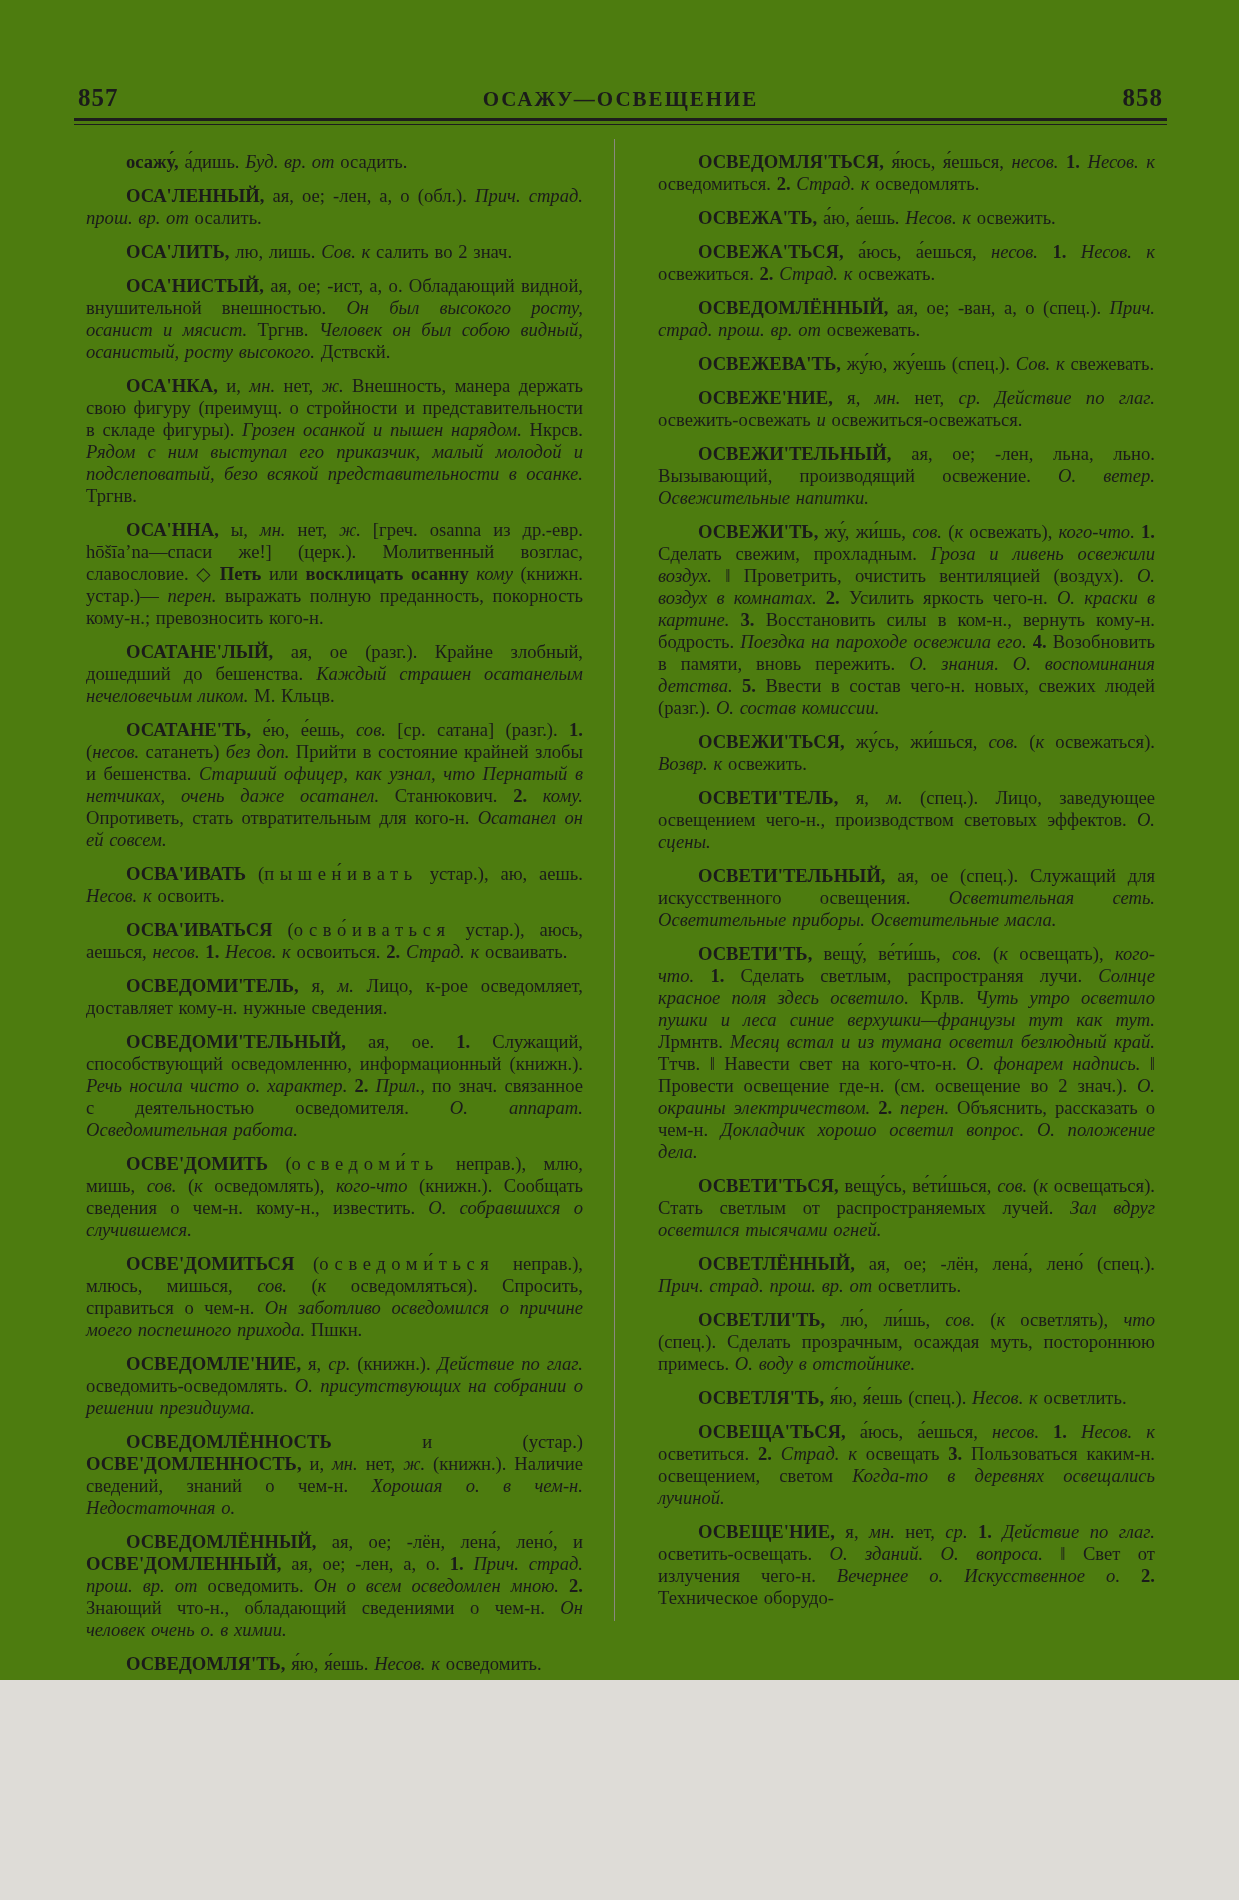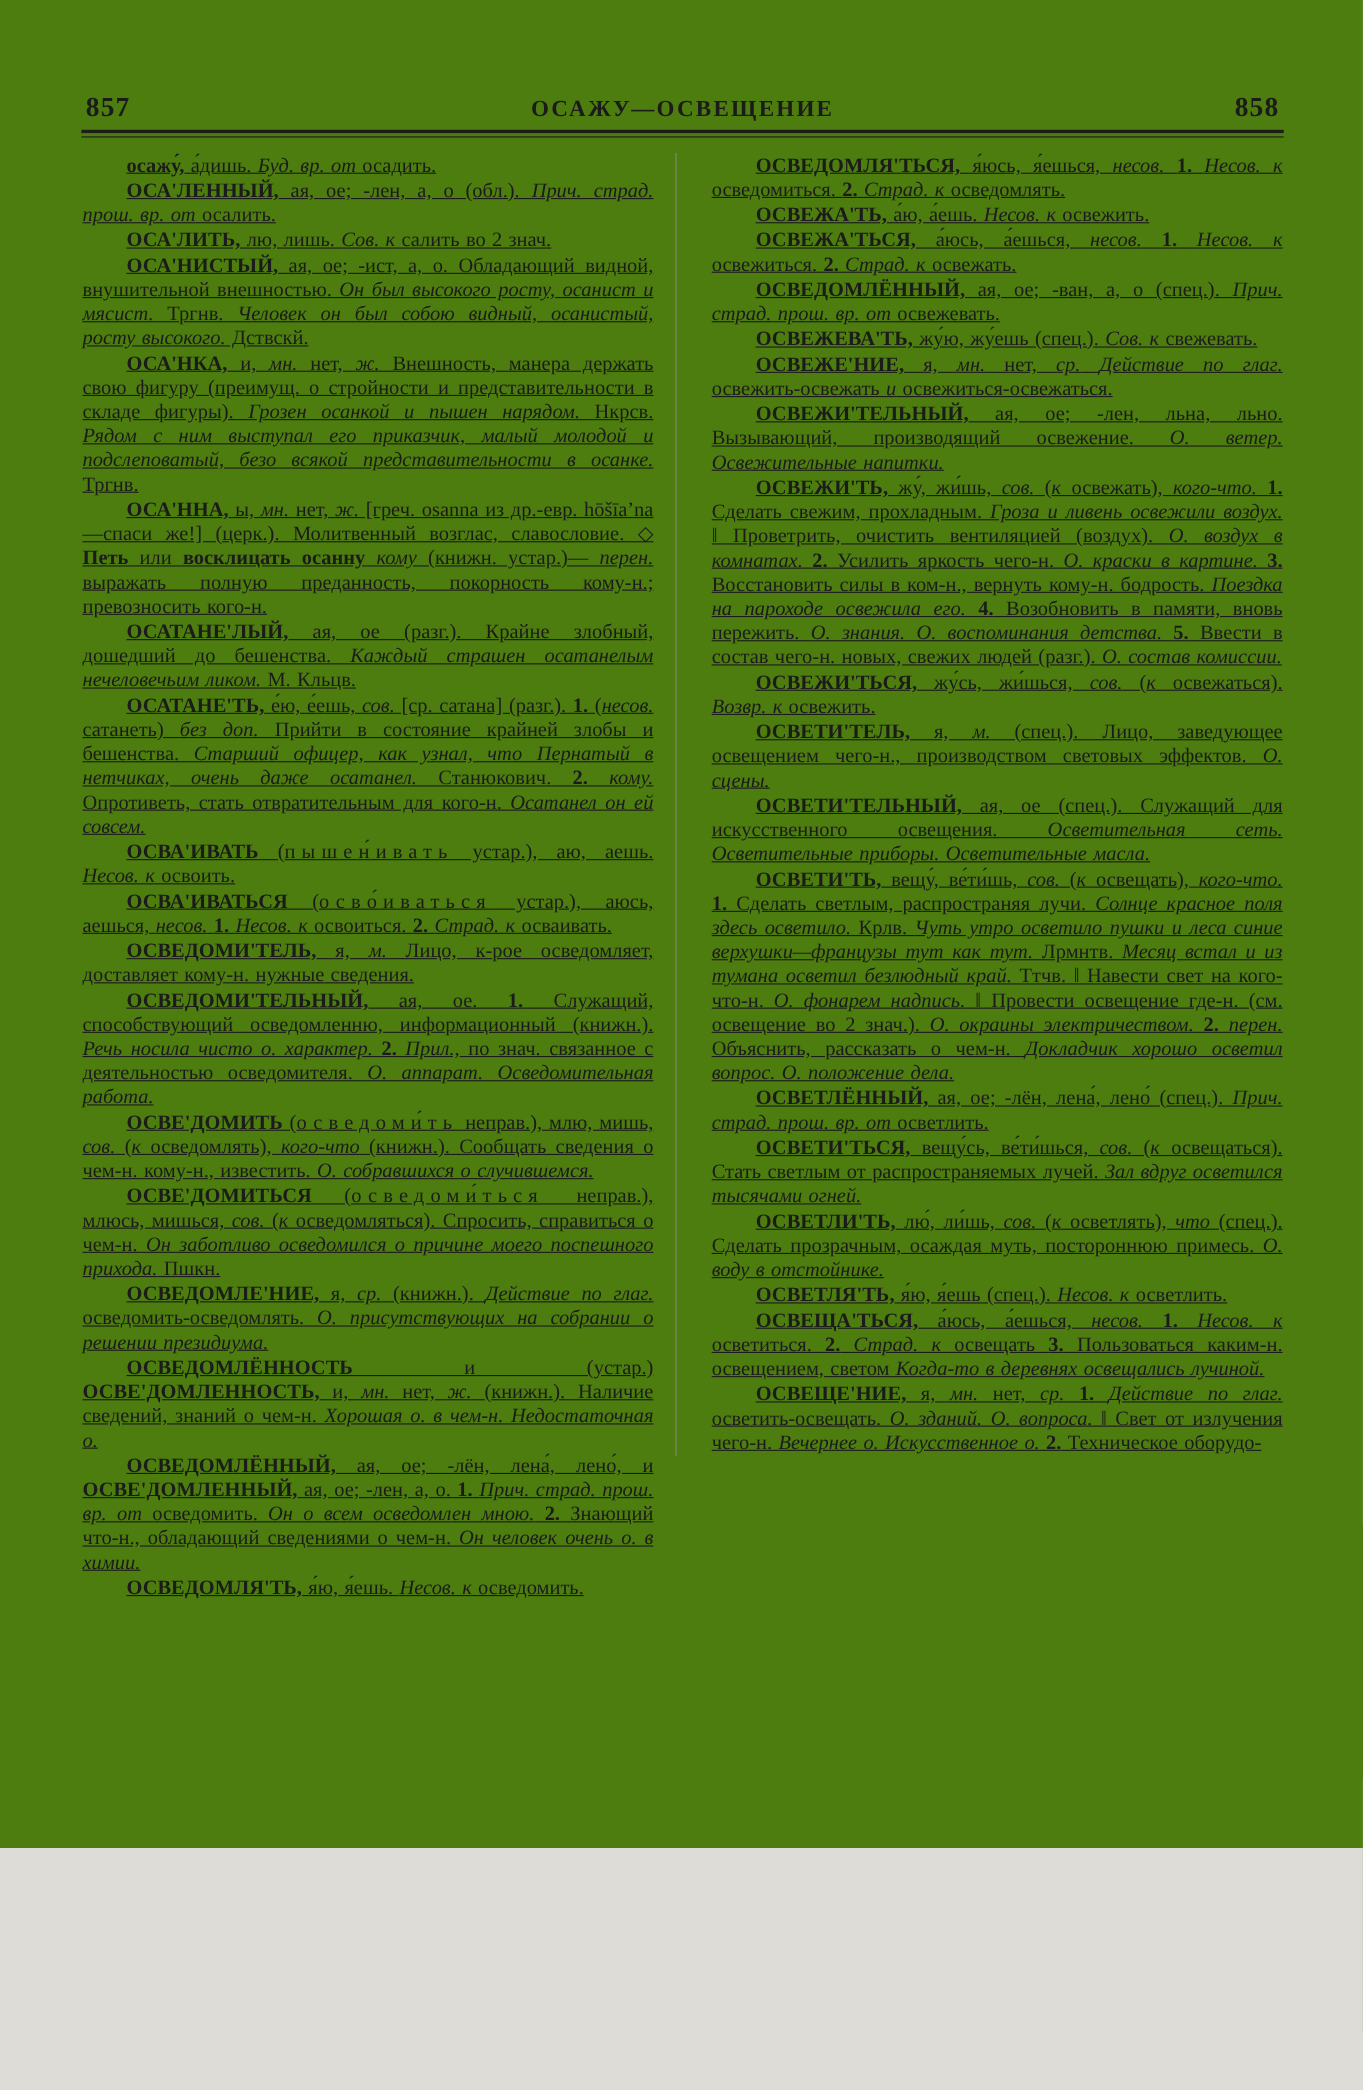--- a/index.html
+++ b/index.html
@@ -10,24 +10,23 @@
     padding:84px 72px 30px 74px;overflow:hidden;position:relative;
   }
   .runhead{display:flex;align-items:baseline;justify-content:space-between;margin:0 4px 6px 4px;}
   .pagenum{font-size:25px;font-weight:bold;letter-spacing:1px;}
   .runtitle{font-size:21px;font-weight:bold;letter-spacing:2px;}
   .rule{height:3px;border-top:3px solid #1d1d1d;border-bottom:1px solid #1d1d1d;margin-bottom:14px;}
   .cols{display:flex;align-items:flex-start;}
   .col{flex:1;min-width:0;}
   .col + .col{border-left:1px solid #8a8880;padding-left:31px;margin-left:19px;}
   p.entry{
-    margin:1px;text-indent:40px;text-align:justify;
+    margin:12px;text-indent:40px;text-align:justify;
     font-size:18.6px;line-height:22px;
     word-spacing:0.06em;
-    text-decoration:underline;
   }
   .b{font-weight:bold;}
   .i{font-style:italic;}
   .sp{letter-spacing:0.30em;}
 </style>
 </head>
 <body>
 
 <div class="page">
   <div class="runhead">
@@ -63,21 +62,21 @@
         <p class="entry"><span class="b">ОСВЕЖА'ТЬСЯ,</span><span> а́юсь, а́ешься, </span><span class="i">несов.</span><span> </span><span class="b">1.</span><span> </span><span class="i">Несов. к</span><span> освежиться. </span><span class="b">2.</span><span> </span><span class="i">Страд. к</span><span> освежать.</span></p>
         <p class="entry"><span class="b">ОСВЕДОМЛЁННЫЙ,</span><span> ая, ое; -ван, а, о (спец.). </span><span class="i">Прич. страд. прош. вр. от</span><span> освежевать.</span></p>
         <p class="entry"><span class="b">ОСВЕЖЕВА'ТЬ,</span><span> жу́ю, жу́ешь (спец.). </span><span class="i">Сов. к</span><span> свежевать.</span></p>
         <p class="entry"><span class="b">ОСВЕЖЕ'НИЕ,</span><span> я, </span><span class="i">мн.</span><span> нет, </span><span class="i">ср.</span><span> </span><span class="i">Действие по глаг.</span><span> освежить-освежать </span><span class="i">и</span><span> освежиться-освежаться.</span></p>
         <p class="entry"><span class="b">ОСВЕЖИ'ТЕЛЬНЫЙ,</span><span> ая, ое; -лен, льна, льно. Вызывающий, производящий освежение. </span><span class="i">О. ветер. Освежительные напитки.</span></p>
         <p class="entry"><span class="b">ОСВЕЖИ'ТЬ,</span><span> жу́, жи́шь, </span><span class="i">сов.</span><span> (</span><span class="i">к</span><span> освежать), </span><span class="i">кого-что.</span><span> </span><span class="b">1.</span><span> Сделать свежим, прохладным. </span><span class="i">Гроза и ливень освежили воздух.</span><span> ‖ Проветрить, очистить вентиляцией (воздух). </span><span class="i">О. воздух в комнатах.</span><span> </span><span class="b">2.</span><span> Усилить яркость чего-н. </span><span class="i">О. краски в картине.</span><span> </span><span class="b">3.</span><span> Восстановить силы в ком-н., вернуть кому-н. бодрость. </span><span class="i">Поездка на пароходе освежила его.</span><span> </span><span class="b">4.</span><span> Возобновить в памяти, вновь пережить. </span><span class="i">О. знания. О. воспоминания детства.</span><span> </span><span class="b">5.</span><span> Ввести в состав чего-н. новых, свежих людей (разг.). </span><span class="i">О. состав комиссии.</span></p>
         <p class="entry"><span class="b">ОСВЕЖИ'ТЬСЯ,</span><span> жу́сь, жи́шься, </span><span class="i">сов.</span><span> (</span><span class="i">к</span><span> освежаться). </span><span class="i">Возвр. к</span><span> освежить.</span></p>
         <p class="entry"><span class="b">ОСВЕТИ'ТЕЛЬ,</span><span> я, </span><span class="i">м.</span><span> (спец.). Лицо, заведующее освещением чего-н., производством световых эффектов. </span><span class="i">О. сцены.</span></p>
         <p class="entry"><span class="b">ОСВЕТИ'ТЕЛЬНЫЙ,</span><span> ая, ое (спец.). Служащий для искусственного освещения. </span><span class="i">Осветительная сеть. Осветительные приборы. Осветительные масла.</span></p>
         <p class="entry"><span class="b">ОСВЕТИ'ТЬ,</span><span> вещу́, ве́ти́шь, </span><span class="i">сов.</span><span> (</span><span class="i">к</span><span> освещать), </span><span class="i">кого-что.</span><span> </span><span class="b">1.</span><span> Сделать светлым, распространяя лучи. </span><span class="i">Солнце красное поля здесь осветило.</span><span> Крлв. </span><span class="i">Чуть утро осветило пушки и леса синие верхушки—французы тут как тут.</span><span> Лрмнтв. </span><span class="i">Месяц встал и из тумана осветил безлюдный край.</span><span> Ттчв. ‖ Навести свет на кого-что-н. </span><span class="i">О. фонарем надпись.</span><span> ‖ Провести освещение где-н. (см. освещение во 2 знач.). </span><span class="i">О. окраины электричеством.</span><span> </span><span class="b">2.</span><span> </span><span class="i">перен.</span><span> Объяснить, рассказать о чем-н. </span><span class="i">Докладчик хорошо осветил вопрос. О. положение дела.</span></p>
+        <p class="entry"><span class="b">ОСВЕТИ'ТЬСЯ,</span><span> вещу́сь, ве́ти́шься, </span><span class="i">сов.</span><span> (</span><span class="i">к</span><span> освещаться). Стать светлым от распространяемых лучей. </span><span class="i">Зал вдруг осветился тысячами огней.</span></p>
         <p class="entry"><span class="b">ОСВЕТЛЁННЫЙ,</span><span> ая, ое; -лён, лена́, лено́ (спец.). </span><span class="i">Прич. страд. прош. вр. от</span><span> осветлить.</span></p>
-        <p class="entry"><span class="b">ОСВЕТИ'ТЬСЯ,</span><span> вещу́сь, ве́ти́шься, </span><span class="i">сов.</span><span> (</span><span class="i">к</span><span> освещаться). Стать светлым от распространяемых лучей. </span><span class="i">Зал вдруг осветился тысячами огней.</span></p>
         <p class="entry"><span class="b">ОСВЕТЛИ'ТЬ,</span><span> лю́, ли́шь, </span><span class="i">сов.</span><span> (</span><span class="i">к</span><span> осветлять), </span><span class="i">что</span><span> (спец.). Сделать прозрачным, осаждая муть, постороннюю примесь. </span><span class="i">О. воду в отстойнике.</span></p>
         <p class="entry"><span class="b">ОСВЕТЛЯ'ТЬ,</span><span> я́ю, я́ешь (спец.). </span><span class="i">Несов. к</span><span> осветлить.</span></p>
         <p class="entry"><span class="b">ОСВЕЩА'ТЬСЯ,</span><span> а́юсь, а́ешься, </span><span class="i">несов.</span><span> </span><span class="b">1.</span><span> </span><span class="i">Несов. к</span><span> осветиться. </span><span class="b">2.</span><span> </span><span class="i">Страд. к</span><span> освещать </span><span class="b">3.</span><span> Пользоваться каким-н. освещением, светом </span><span class="i">Когда-то в деревнях освещались лучиной.</span></p>
         <p class="entry"><span class="b">ОСВЕЩЕ'НИЕ,</span><span> я, </span><span class="i">мн.</span><span> нет, </span><span class="i">ср.</span><span> </span><span class="b">1.</span><span> </span><span class="i">Действие по глаг.</span><span> осветить-освещать. </span><span class="i">О. зданий. О. вопроса.</span><span> ‖ Свет от излучения чего-н. </span><span class="i">Вечернее о. Искусственное о.</span><span> </span><span class="b">2.</span><span> Техническое оборудо-</span></p>
       </div>
   </div>
 </div>
 
 </body></html>

